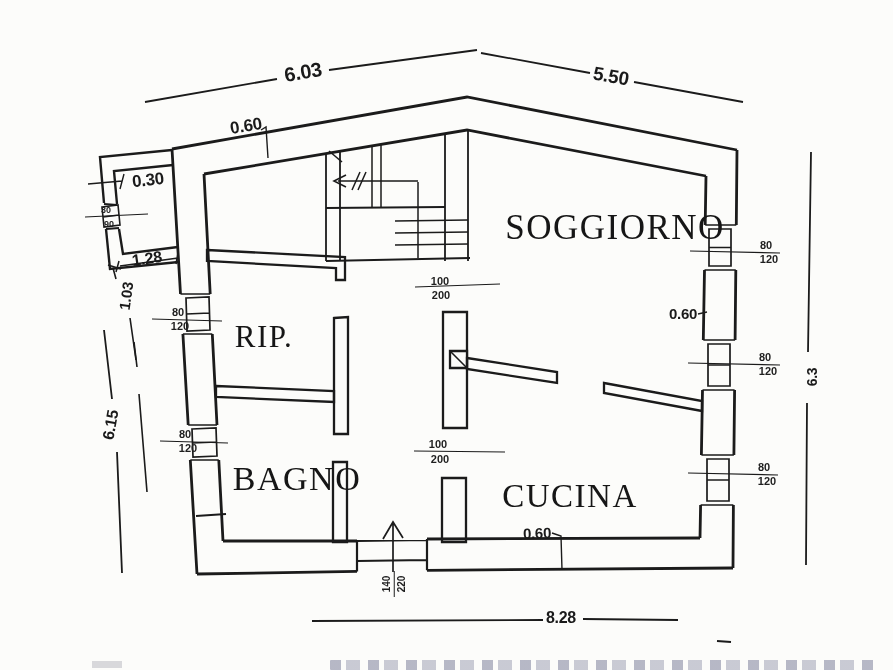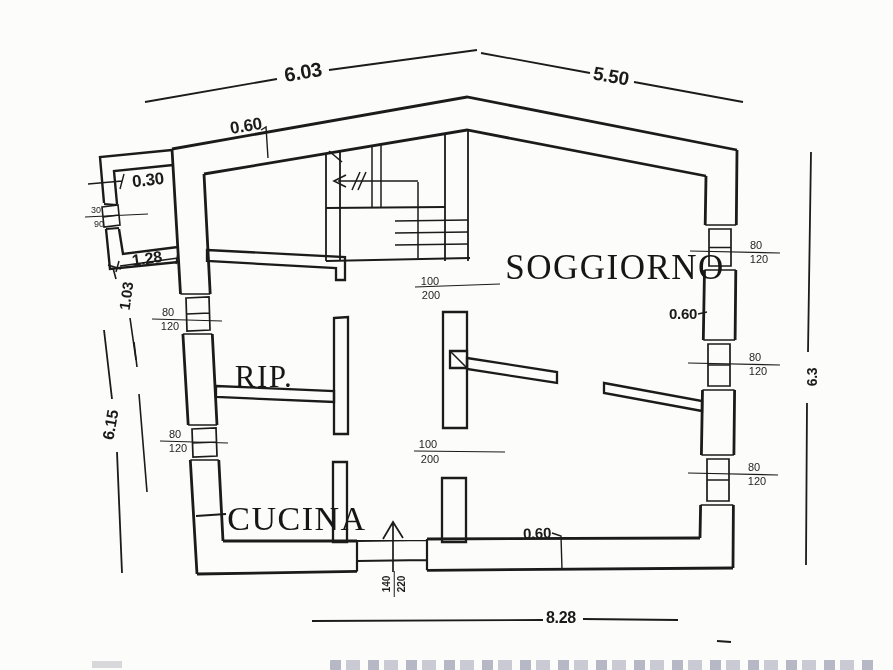--- a/index.html
+++ b/index.html
@@ -18,31 +18,31 @@
     transform:translate(-50%,-50%) rotate(var(--r,0deg));
     font-size:var(--fs,14px);
     color:#161616;
     white-space:nowrap;
     line-height:1;
   }
   .room{
     font-family:"Liberation Serif","DejaVu Serif",serif;
     letter-spacing:1.5px;
     font-weight:400;
-    margin-top:40px;
   }
   .dim{
     font-weight:bold;
     letter-spacing:-0.3px;
     color:#1a1a1a;
   }
   .frc{
-    font-weight:400;
+    font-weight:700;
     color:#1f1f1f;
     letter-spacing:0;
+    margin-left:10px;
   }
   .vfrac{
     display:flex;flex-direction:column;align-items:center;
     font-weight:600;font-size:10px;color:#1f1f1f;
   }
   .vfrac .vbar{width:26px;height:1.5px;background:#1f1f1f;margin:1.5px 0;}
   .watermark{
     position:absolute;left:330px;top:660px;width:545px;height:10px;
     background:repeating-linear-gradient(90deg,
       rgba(125,128,155,.55) 0 11px, rgba(255,255,255,0) 11px 16px,
@@ -148,21 +148,22 @@
       <path stroke-width="1.2" d="M690,251 L780,253"></path>
       <path stroke-width="1.2" d="M688,363 L780,365"></path>
       <path stroke-width="1.2" d="M688,473 L778,475"></path>
       <path stroke-width="1.2" d="M415,287 L500,284"></path>
       <path stroke-width="1.2" d="M414,451 L505,452"></path>
     </g>
   </svg>
 
   <div class="lbl room" style="--x:615px;--y:227px;--fs:35px">SOGGIORNO</div>
   <div class="lbl room" style="--x:264px;--y:336px;--fs:31px">RIP.</div>
-  <div class="lbl room" style="--x:297px;--y:479px;--fs:34px">CUCINA</div>
+  <div class="lbl room" style="--x:297px;--y:479px;--fs:34px">BAGNO</div>
+  <div class="lbl room" style="--x:570px;--y:496px;--fs:33px">CUCINA</div>
 
   <div class="lbl dim" style="--x:303px;--y:72px;--r:-9.5deg;--fs:20px">6.03</div>
   <div class="lbl dim" style="--x:611px;--y:76px;--r:10deg;--fs:19px">5.50</div>
   <div class="lbl dim" style="--x:246px;--y:126px;--r:-9deg;--fs:17px">0.60</div>
   <div class="lbl dim" style="--x:148px;--y:180px;--r:-6deg;--fs:17px">0.30</div>
   <div class="lbl dim" style="--x:147px;--y:259px;--r:-8deg;--fs:16px">1.28</div>
   <div class="lbl dim" style="--x:126px;--y:296px;--r:-82deg;--fs:15px">1.03</div>
   <div class="lbl dim" style="--x:111px;--y:425px;--r:-80deg;--fs:16px">6.15</div>
   <div class="lbl dim" style="--x:812px;--y:377px;--r:-90deg;--fs:14px">6.3</div>
   <div class="lbl dim" style="--x:683px;--y:313px;--fs:15px">0.60</div>

